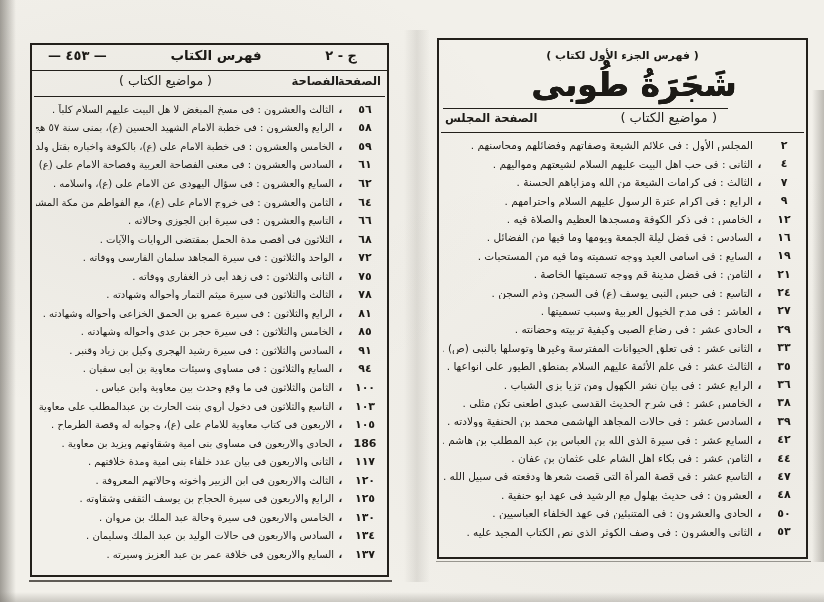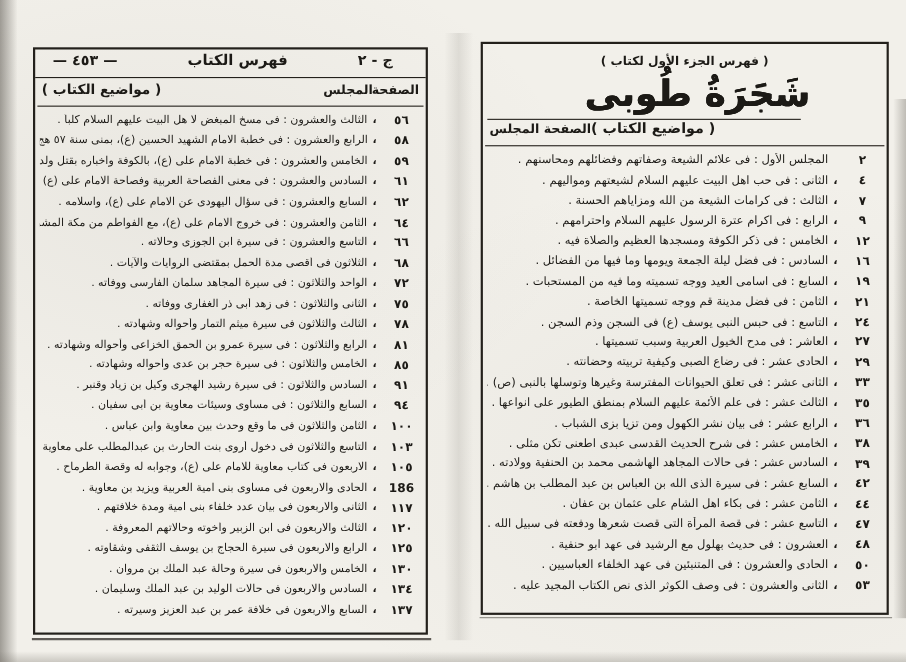--- a/index.html
+++ b/index.html
@@ -25,21 +25,21 @@
   
   #page-first{left:437px;top:38px;width:371px;height:521px;}
   #page-first::after{border-top:1px solid rgba(45,42,36,.45);bottom:-5px;}
   .fp-head{margin-top:9px;text-align:center;font-size:11px;font-weight:700;letter-spacing:0;}
   .fp-title{margin-top:2px;text-align:center;font-size:33px;font-weight:700;line-height:1.25;
             text-shadow:0 0 .6px #1c1a16, .4px .4px 0 #1c1a16;padding-left:23px;}
   .fp-colhead{position:relative;margin-top:3px;height:24px;}
   .fp-colhead .rule-top{position:absolute;top:0;right:78px;left:4px;border-top:1.6px solid #23201b;}
   .fp-colhead .cols{position:absolute;top:2px;right:6px;left:6px;display:flex;align-items:baseline;}
   .col-pm{font-size:11.5px;font-weight:700;white-space:nowrap;}
-  .col-topics{flex:1;text-align:left;font-size:13px;font-weight:700;}
+  .col-topics{flex:1;text-align:center;font-size:13px;font-weight:400;}
   .rule-full{border-top:1.6px solid #23201b;margin:0 2px;}
 
   .rows{padding:3px 4px 0 4px;}
   .row{display:flex;align-items:center;direction:rtl;overflow:hidden;}
   #page-first .row{height:18.4px;font-size:10.5px;}
   #page-second .row{height:18.55px;font-size:10px;}
   .no{width:36px;text-align:center;font-weight:700;font-size:11px;flex:none;}
   .dit{width:13px;text-align:center;flex:none;font-weight:700;}
   .txt{flex:1;white-space:nowrap;overflow:hidden;text-align:right;padding-left:3px;font-weight:500;}
 
@@ -188,21 +188,21 @@
   </div>
 
   <div class="page" id="page-second">
     <div class="sp-head">
       <span class="sp-vol">ج - ٢</span>
       <span class="sp-title">فهرس الكتاب</span>
       <span class="sp-pageno">— ٤٥٣ —</span>
     </div>
     <div class="sp-colhead">
       <span class="col-pm" style="width:42px">الصفحة</span>
-      <span class="col-pm" style="width:46px">المجلس</span>
+      <span class="col-pm" style="width:46px">الفصاحة</span>
       <span class="col-topics">( مواضيع الكتاب )</span>
     </div>
     <div class="rule-full"></div>
     <div class="rows">
         <div class="row">
           <span class="no">٥٦</span>
           <span class="dit">،</span>
           <span class="txt">الثالث والعشرون : فى مسخ المبغض لا هل البيت عليهم السلام كلباً .</span>
         </div>
         <div class="row">
@@ -286,21 +286,21 @@
           <span class="txt">التاسع والثلاثون فى دخول أروى بنت الحارث بن عبدالمطلب على معاوية .</span>
         </div>
         <div class="row">
           <span class="no">١٠٥</span>
           <span class="dit">،</span>
           <span class="txt">الاربعون فى كتاب معاوية للامام على (ع)، وجوابه له وقصة الطرماح .</span>
         </div>
         <div class="row">
           <span class="no">186</span>
           <span class="dit">،</span>
-          <span class="txt">الحادى والاربعون فى مساوى بنى امية العربية ويزيد بن معاوية .</span>
+          <span class="txt">الحادى والاربعون فى مساوى بنى امية وشقاوتهم ويزيد بن معاوية .</span>
         </div>
         <div class="row">
           <span class="no">١١٧</span>
           <span class="dit">،</span>
           <span class="txt">الثانى والاربعون فى بيان عدد خلفاء بنى امية ومدة خلافتهم .</span>
         </div>
         <div class="row">
           <span class="no">١٢٠</span>
           <span class="dit">،</span>
           <span class="txt">الثالث والاربعون فى ابن الزبير وأخوته وحالاتهم المعروفة .</span>

